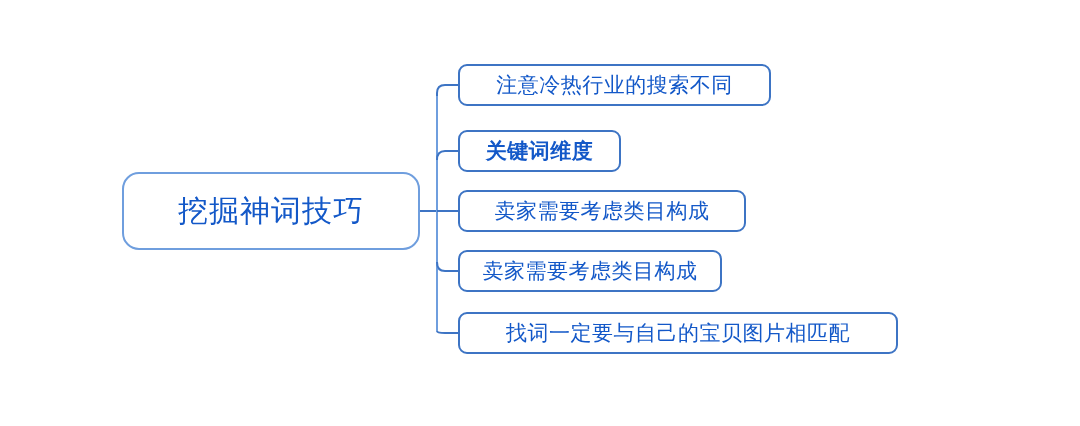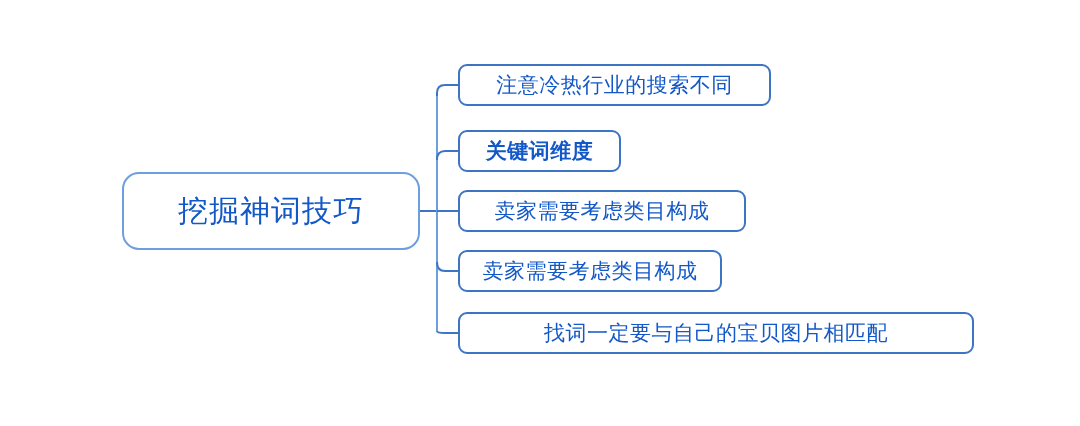--- a/index.html
+++ b/index.html
@@ -51,21 +51,21 @@
     border: 2px solid #3d74c4;
     border-radius: 9px;
     font-size: 21px;
     letter-spacing: 0.5px;
     padding: 16px 15px;
   }
   .node-b1 { left: 458px; top: 64px;  width: 313px; }
   .node-b2 { left: 458px; top: 130px; width: 163px; font-weight: bold; }
   .node-b3 { left: 458px; top: 190px; width: 288px; }
   .node-b4 { left: 458px; top: 250px; width: 264px; }
-  .node-b5 { left: 458px; top: 312px; width: 516px; }
+  .node-b5 { left: 458px; top: 312px; width: 440px; }
   .node-label {
     display: block;
   }
 </style>
 </head>
 <body>
 
 <div id="mindmap-canvas">
 
   <svg id="connector-layer" viewBox="0 0 1080 426">

